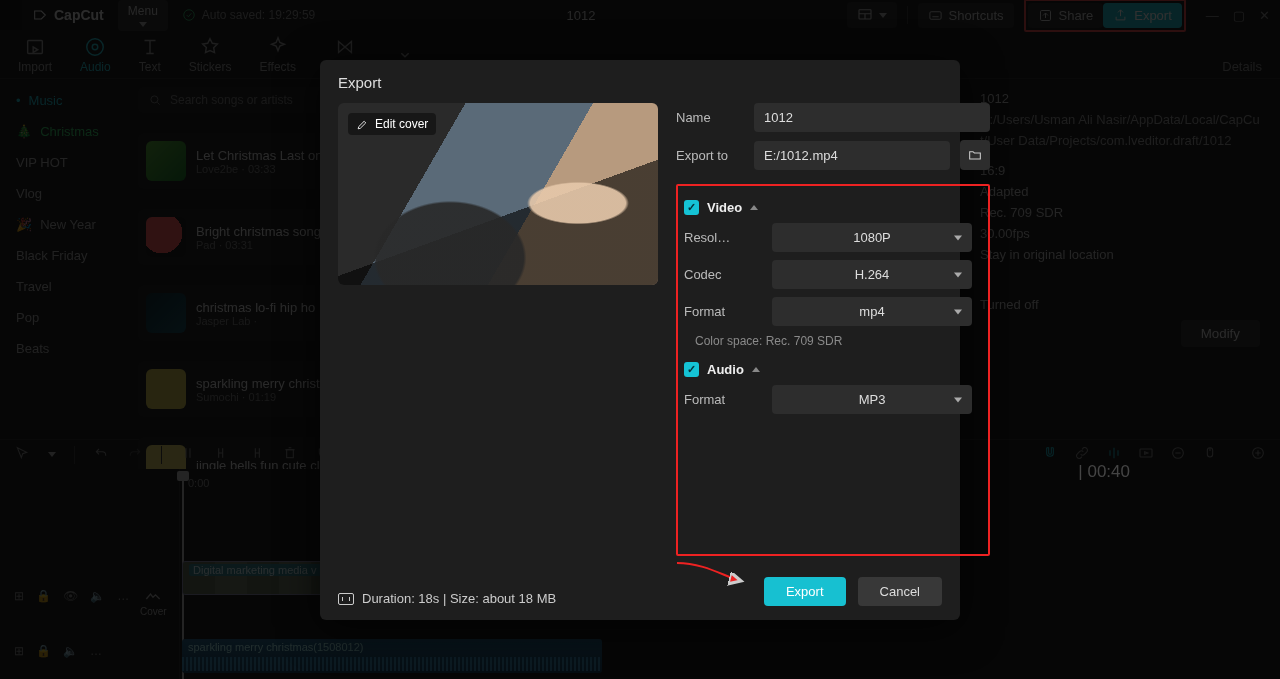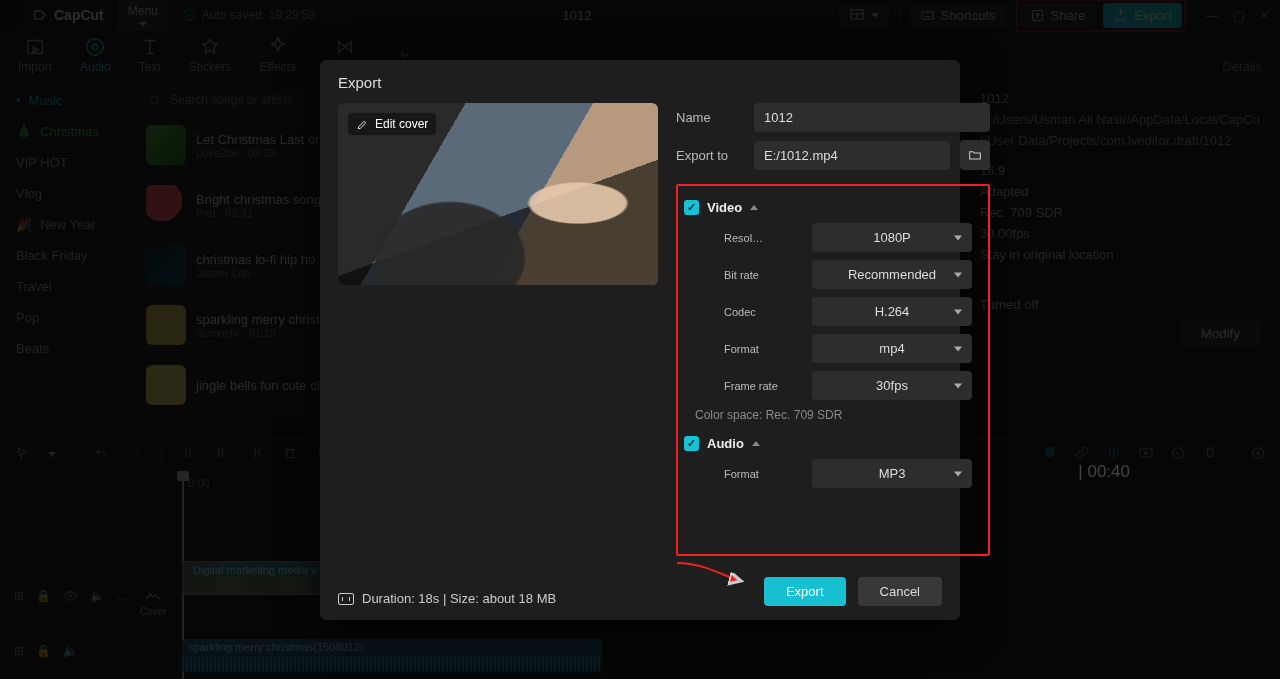--- a/index.html
+++ b/index.html
@@ -10,38 +10,38 @@
 .topbar { display:flex; align-items:center; height:30px; padding:0 10px; gap:14px; background:#121212;margin-left:22px; }
 .logo { display:flex; align-items:center; gap:6px; color:#e7e7e7; font-weight:600; font-size:14px; }
 .logo svg { width:16px; height:16px; }
 .menu-btn { background:#2a2a2a; color:#ccc; border:none; padding:4px 10px; border-radius:4px; display:flex; align-items:center; gap:4px; font-size:12px;flex-direction:column; }
 .auto-saved { display:flex; align-items:center; gap:6px; color:#3a8; font-size:12px; }
 .auto-saved span.t { color:#888; }
 .top-center { flex:1; text-align:center; color:#ccc; font-size:13px; }
 .topbar-right { display:flex; align-items:center; gap:10px; }
 .top-icon-btn, .top-btn { background:#222; color:#ccc; border:none; padding:5px 10px; border-radius:4px; display:flex; align-items:center; gap:6px; font-size:13px; }
 .top-btn.export-hl { background:#17c0d1; color:#fff; }
-.redbox1 { border:2px solid #7f1d1d; border-radius:2px; padding:2px; display:flex; gap:8px; }
+.redbox1 { border:2px solid #ef4444; border-radius:2px; padding:2px; display:flex; }
 .win-ctrl { display:flex; gap:14px; margin-left:10px; color:#888; }
 .win-ctrl span { cursor:pointer; }
 
 
 .tooltabs { display:flex; align-items:flex-end; gap:28px; padding:6px 18px 4px; background:#121212; border-bottom:1px solid #222; }
 .tooltab { display:flex; flex-direction:column; align-items:center; gap:2px; color:#999; font-size:12px; }
 .tooltab svg { width:22px; height:22px; }
 .tooltab.active { color:#20c6d6; }
 .player-head { margin-left:30px; color:#888; font-size:12px; display:flex; align-items:center; gap:300px; }
 
 
 .mainrow { display:flex; height:360px; background:#121212; }
 .sidebar { width:130px; background:#111; padding:6px 0; }
 .sidebar .item { padding:8px 16px; color:#aaa; font-size:13px; display:flex; align-items:center; gap:8px; }
 .sidebar .item.active-sec { color:#19c3d4; }
 .sidebar .item.hl { color:#32d06a; }
-.songs { flex:0 0 330px; padding:8px 8px; display:flex; flex-direction:column; gap:4px; }
+.songs { flex:0 0 330px; padding:8px 8px; display:flex; flex-direction:column; gap:20px; }
 .searchbar { background:#1b1b1b; border-radius:6px; padding:6px 10px; color:#777; display:flex; align-items:center; gap:8px; font-size:12px; }
 .song { display:flex; align-items:center; gap:10px; background:#181818; border-radius:6px; padding:8px; }
 .thumb { width:40px; height:40px; border-radius:6px; background:#333; flex:none; }
 .thumb.t1{background:linear-gradient(135deg,#5a3,#172)}
 .thumb.t2{background:radial-gradient(circle at 40% 40%,#f55 0 60%,#111 60%)}
 .thumb.t3{background:linear-gradient(135deg,#06232d,#0c4a5a)}
 .thumb.t4{background:#d4c34a}
 .thumb.t5{background:#e0cf60}
 .song .title { color:#ddd; font-size:13px; }
 .song .meta { color:#777; font-size:11px; }
@@ -88,21 +88,21 @@
 .frow .inp { flex:1; background:#2d2d2d; border:none; border-radius:4px; padding:7px 10px; color:#ddd; font-size:13px; }
 .folder-btn { width:30px; height:30px; background:#2d2d2d; border:none; border-radius:4px; color:#ccc; display:flex; align-items:center; justify-content:center; }
 
 .opts-redbox { border:2px solid #e22; border-radius:2px; margin-top:6px; padding:10px 10px 10px 6px; height:372px; overflow:hidden; }
 .opts-inner { height:100%; overflow-y:auto; padding-right:6px; }
 .opts-inner::-webkit-scrollbar{width:8px}
 .opts-inner::-webkit-scrollbar-thumb{background:#555;border-radius:4px}
 .sect-head { display:flex; align-items:center; gap:8px; color:#eee; font-weight:600; font-size:13px; margin:4px 0 8px; }
 .chk { width:15px; height:15px; background:#15c3d5; border-radius:3px; display:inline-flex; align-items:center; justify-content:center; color:#05313a; font-size:11px; }
 .optrow { display:flex; align-items:center; gap:10px; margin-bottom:8px; }
-.optrow label { width:78px; color:#bbb; font-size:11px;margin-left:40px; }
+.optrow label { width:78px; color:#bbb; font-size:13px; }
 .sel { flex:1; background:#2d2d2d; border:none; border-radius:4px; padding:7px 10px; color:#ddd; font-size:13px; text-align:center; position:relative; }
 .sel::after{content:"";position:absolute;right:10px;top:50%;width:0;height:0;border-left:4px solid transparent;border-right:4px solid transparent;border-top:5px solid #aaa;transform:translateY(-50%)}
 .hint { color:#8a8a8a; font-size:12px; margin:2px 11px 14px; }
 
 .modal-footer { position:absolute; left:18px; right:18px; bottom:14px; display:flex; align-items:flex-end; }
 .dur-info { display:flex; align-items:center; gap:8px; color:#ccc; font-size:13px; }
 .dur-info .ficon{width:16px;height:12px;border:1.5px solid #ccc;border-radius:2px;position:relative}
 .dur-info .ficon::before{content:"";position:absolute;left:3px;top:3px;right:3px;bottom:3px;border-left:1.5px solid #ccc;border-right:1.5px solid #ccc}
 .mf-btns { margin-left:auto; display:flex; gap:12px; }
 .btn { border:none; padding:7px 22px; border-radius:4px; font-size:13px; cursor:pointer; }
@@ -437,34 +437,26 @@
           <div class="sect-head">
             <span class="chk">✓</span>
             <span>Video</span>
             <span class="caret-dn" style="border-top-color:#888;transform:rotate(180deg)"></span>
           </div>
           <div class="optrow">
               <label>Resol…</label>
               <button class="sel">1080P</button>
             </div>
           <div class="optrow">
-              <label>Bit rate</label>
-              <button class="sel">Recommended</button>
-            </div>
-          <div class="optrow">
               <label>Codec</label>
               <button class="sel">H.264</button>
             </div>
           <div class="optrow">
               <label>Format</label>
               <button class="sel">mp4</button>
-            </div>
-          <div class="optrow">
-              <label>Frame rate</label>
-              <button class="sel">30fps</button>
             </div>
           <div class="hint">Color space: Rec. 709 SDR</div>
 
           <div class="sect-head">
             <span class="chk">✓</span>
             <span>Audio</span>
             <span class="caret-dn" style="border-top-color:#888;transform:rotate(180deg)"></span>
           </div>
           <div class="optrow">
               <label>Format</label>

